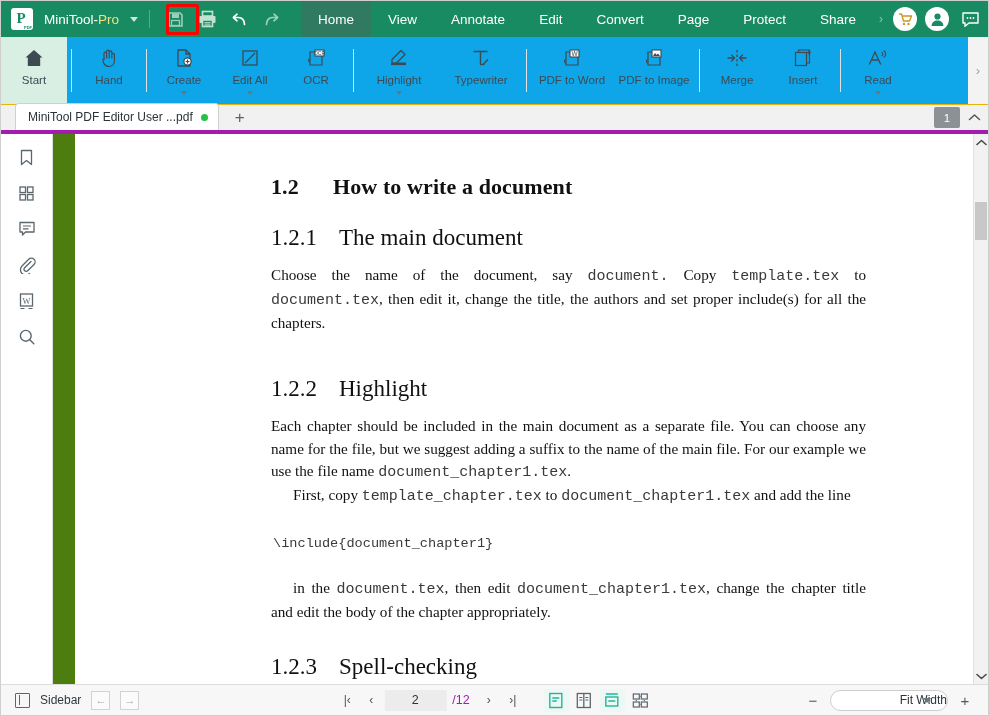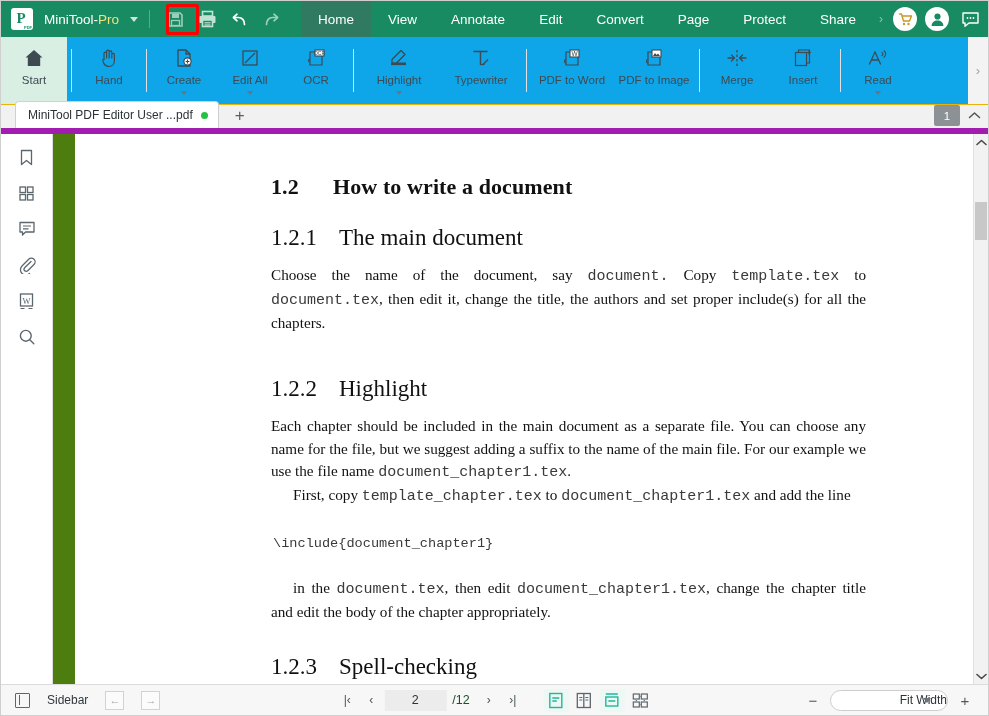--- a/index.html
+++ b/index.html
@@ -103,21 +103,21 @@
   .rb-div { width: 1px; background: #e0e0e0; margin: 12px 4px; align-self: stretch; }
   .rb-more {
     margin-left: auto; width: 20px; display: flex; align-items: center;
     justify-content: center; color: #9aa3a8; font-size: 13px; background: #f3f3f3;
   }
 
   
   .tabstrip {
     height: 29px; flex: 0 0 29px; background: #f1f1f1;
     display: flex; align-items: flex-end; position: relative;
-    border-bottom: 6px solid #a21caf;
+    border-bottom: 4px solid #a21caf;
   }
   .doc-tab {
     margin-left: 14px; height: 27px; background: #ffffff;
     border: 1px solid #d0d0d0; border-bottom: none;
     border-radius: 4px 4px 0 0;
     display: flex; align-items: center; padding: 0 10px 0 12px; gap: 8px;
     font-size: 12px; color: #2b3338; white-space: nowrap;
   }
   .tab-dot { width: 7px; height: 7px; border-radius: 50%; background: #25c244; }
   .tab-plus {
@@ -183,21 +183,21 @@
   .vs-thumb {
     position: absolute; left: 1px; right: 1px; top: 68px; height: 38px; background: #c8c8c8;
   }
 
   
   .statusbar {
     height: 31px; flex: 0 0 31px; background: #f7f7f7;
     border-top: 1px solid #dcdcdc;
     display: flex; align-items: center; position: relative; font-size: 12px; color: #30383d;
   }
-  .sb-left { display: flex; align-items: center; padding-left: 14px; gap: 17px; }
+  .sb-left { display: flex; align-items: center; padding-left: 14px; gap: 10px; }
   .sb-sidebar-ico {
     width: 15px; height: 15px; border: 1.6px solid #5b666d; border-radius: 1px;
     position: relative;
   }
   .sb-sidebar-ico::before {
     content: ""; position: absolute; left: 2.5px; top: 1.5px; bottom: 1.5px;
     width: 1.6px; background: #5b666d;
   }
   .nav-sq {
     width: 19px; height: 19px; border: 1px solid #d2d2d2; background: #fbfbfb;
@@ -209,21 +209,21 @@
   }
   .pg-btn {
     width: 22px; height: 22px; display: flex; align-items: center; justify-content: center;
     color: #4a5459; font-size: 12px;
   }
   .pg-input {
     width: 62px; height: 21px; background: #ececec; border: none;
     text-align: center; font-size: 12.5px; color: #2b3338;
     font-family: "Liberation Sans", sans-serif; outline: none;
   }
-  .pg-total { font-size: 12.5px; color: #14532d; margin: 0 6px 0 4px; }
+  .pg-total { font-size: 12.5px; color: #a21caf; margin: 0 6px 0 4px; }
   .view-modes { display: flex; align-items: center; gap: 3px; margin-left: 18px; }
   .vm-btn {
     width: 25px; height: 23px; display: flex; align-items: center; justify-content: center;
     border-radius: 2px;
   }
   .vm-btn.on { background: #edf7f3; }
   .sb-right {
     margin-left: auto; display: flex; align-items: center; gap: 8px; padding-right: 14px;
   }
   .zoom-pm { width: 18px; text-align: center; color: #51595e; font-size: 15px; line-height: 1; }

